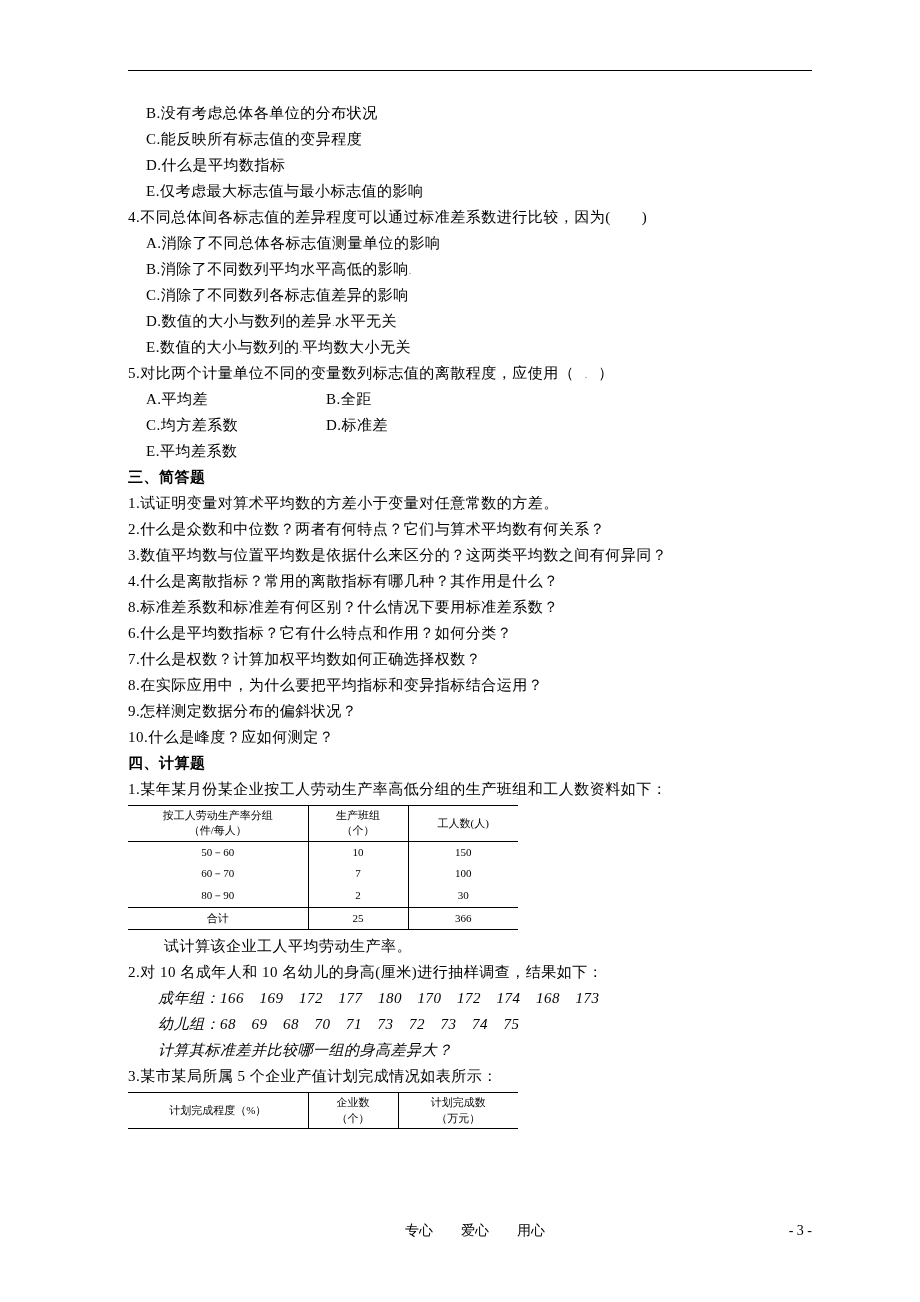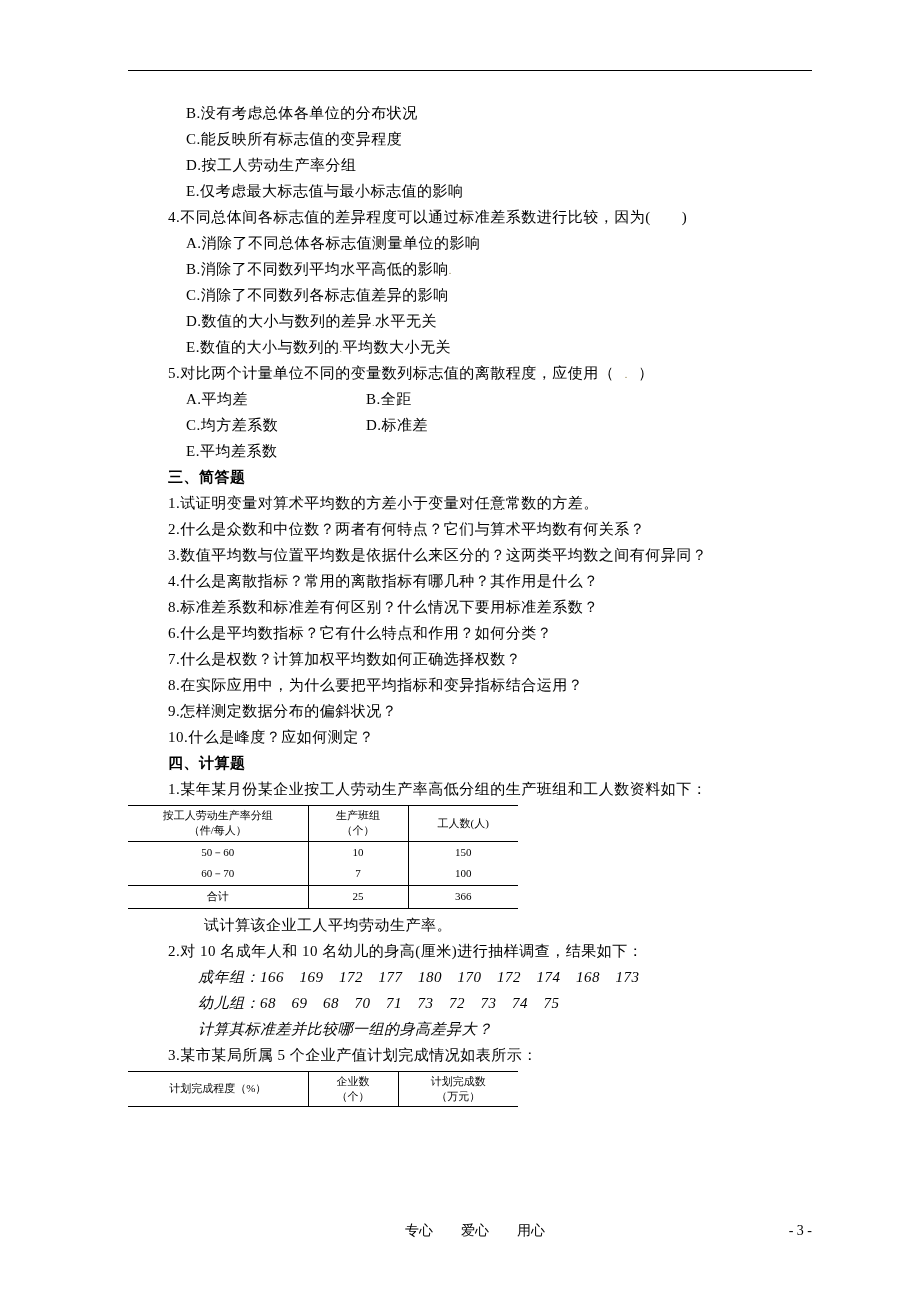--- a/index.html
+++ b/index.html
@@ -19,21 +19,20 @@
       color: #000;
     }
     .top-line {
       border-top: 1px solid #000;
       margin-bottom: 30px;
     }
     .line {
       margin-bottom: 2px;
       white-space: nowrap;
       letter-spacing: 0.5px;
-      margin-left: 40px;
     }
     .indent-letter {
       padding-left: 18px;
     }
     .opt-row .opt-a {
       display: inline-block;
       width: 180px;
     }
     .section-title {
       font-weight: bold;
@@ -97,21 +96,21 @@
       font-size: 10px;
     }
   </style>
 </head>
 <body>
 
 <div class="top-line"></div>
 
 <div class="line indent-letter">B.没有考虑总体各单位的分布状况</div>
 <div class="line indent-letter">C.能反映所有标志值的变异程度</div>
-<div class="line indent-letter">D.按工人劳动生产率分组</div>
+<div class="line indent-letter">D.什么是平均数指标</div>
 <div class="line indent-letter">E.仅考虑最大标志值与最小标志值的影响</div>
 
 <div class="line">4.不同总体间各标志值的差异程度可以通过标准差系数进行比较，因为(　　)</div>
 <div class="line indent-letter">A.消除了不同总体各标志值测量单位的影响</div>
 <div class="line indent-letter"><span>B.消除了不同数列平均水平高低的影响</span><span class="small-mark">.</span></div>
 <div class="line indent-letter">C.消除了不同数列各标志值差异的影响</div>
 <div class="line indent-letter">D.数值的大小与数列的差异<span class="small-mark">.</span>水平无关</div>
 <div class="line indent-letter">E.数值的大小与数列的<span class="small-mark">.</span>平均数大小无关</div>
 
 <div class="line">5.对比两个计量单位不同的变量数列标志值的离散程度，应使用（<span class="small-mark">　.　</span>）</div>
@@ -146,20 +145,25 @@
     <tr>
         <td>50－60</td>
         <td>10</td>
         <td>150</td>
       </tr>
     <tr>
         <td>60－70</td>
         <td>7</td>
         <td>100</td>
       </tr>
+    <tr>
+        <td>80－90</td>
+        <td>2</td>
+        <td>30</td>
+      </tr>
   </tbody>
   <tfoot>
     <tr>
         <td>合计</td>
         <td>25</td>
         <td>366</td>
       </tr>
   </tfoot>
 </table>
 

